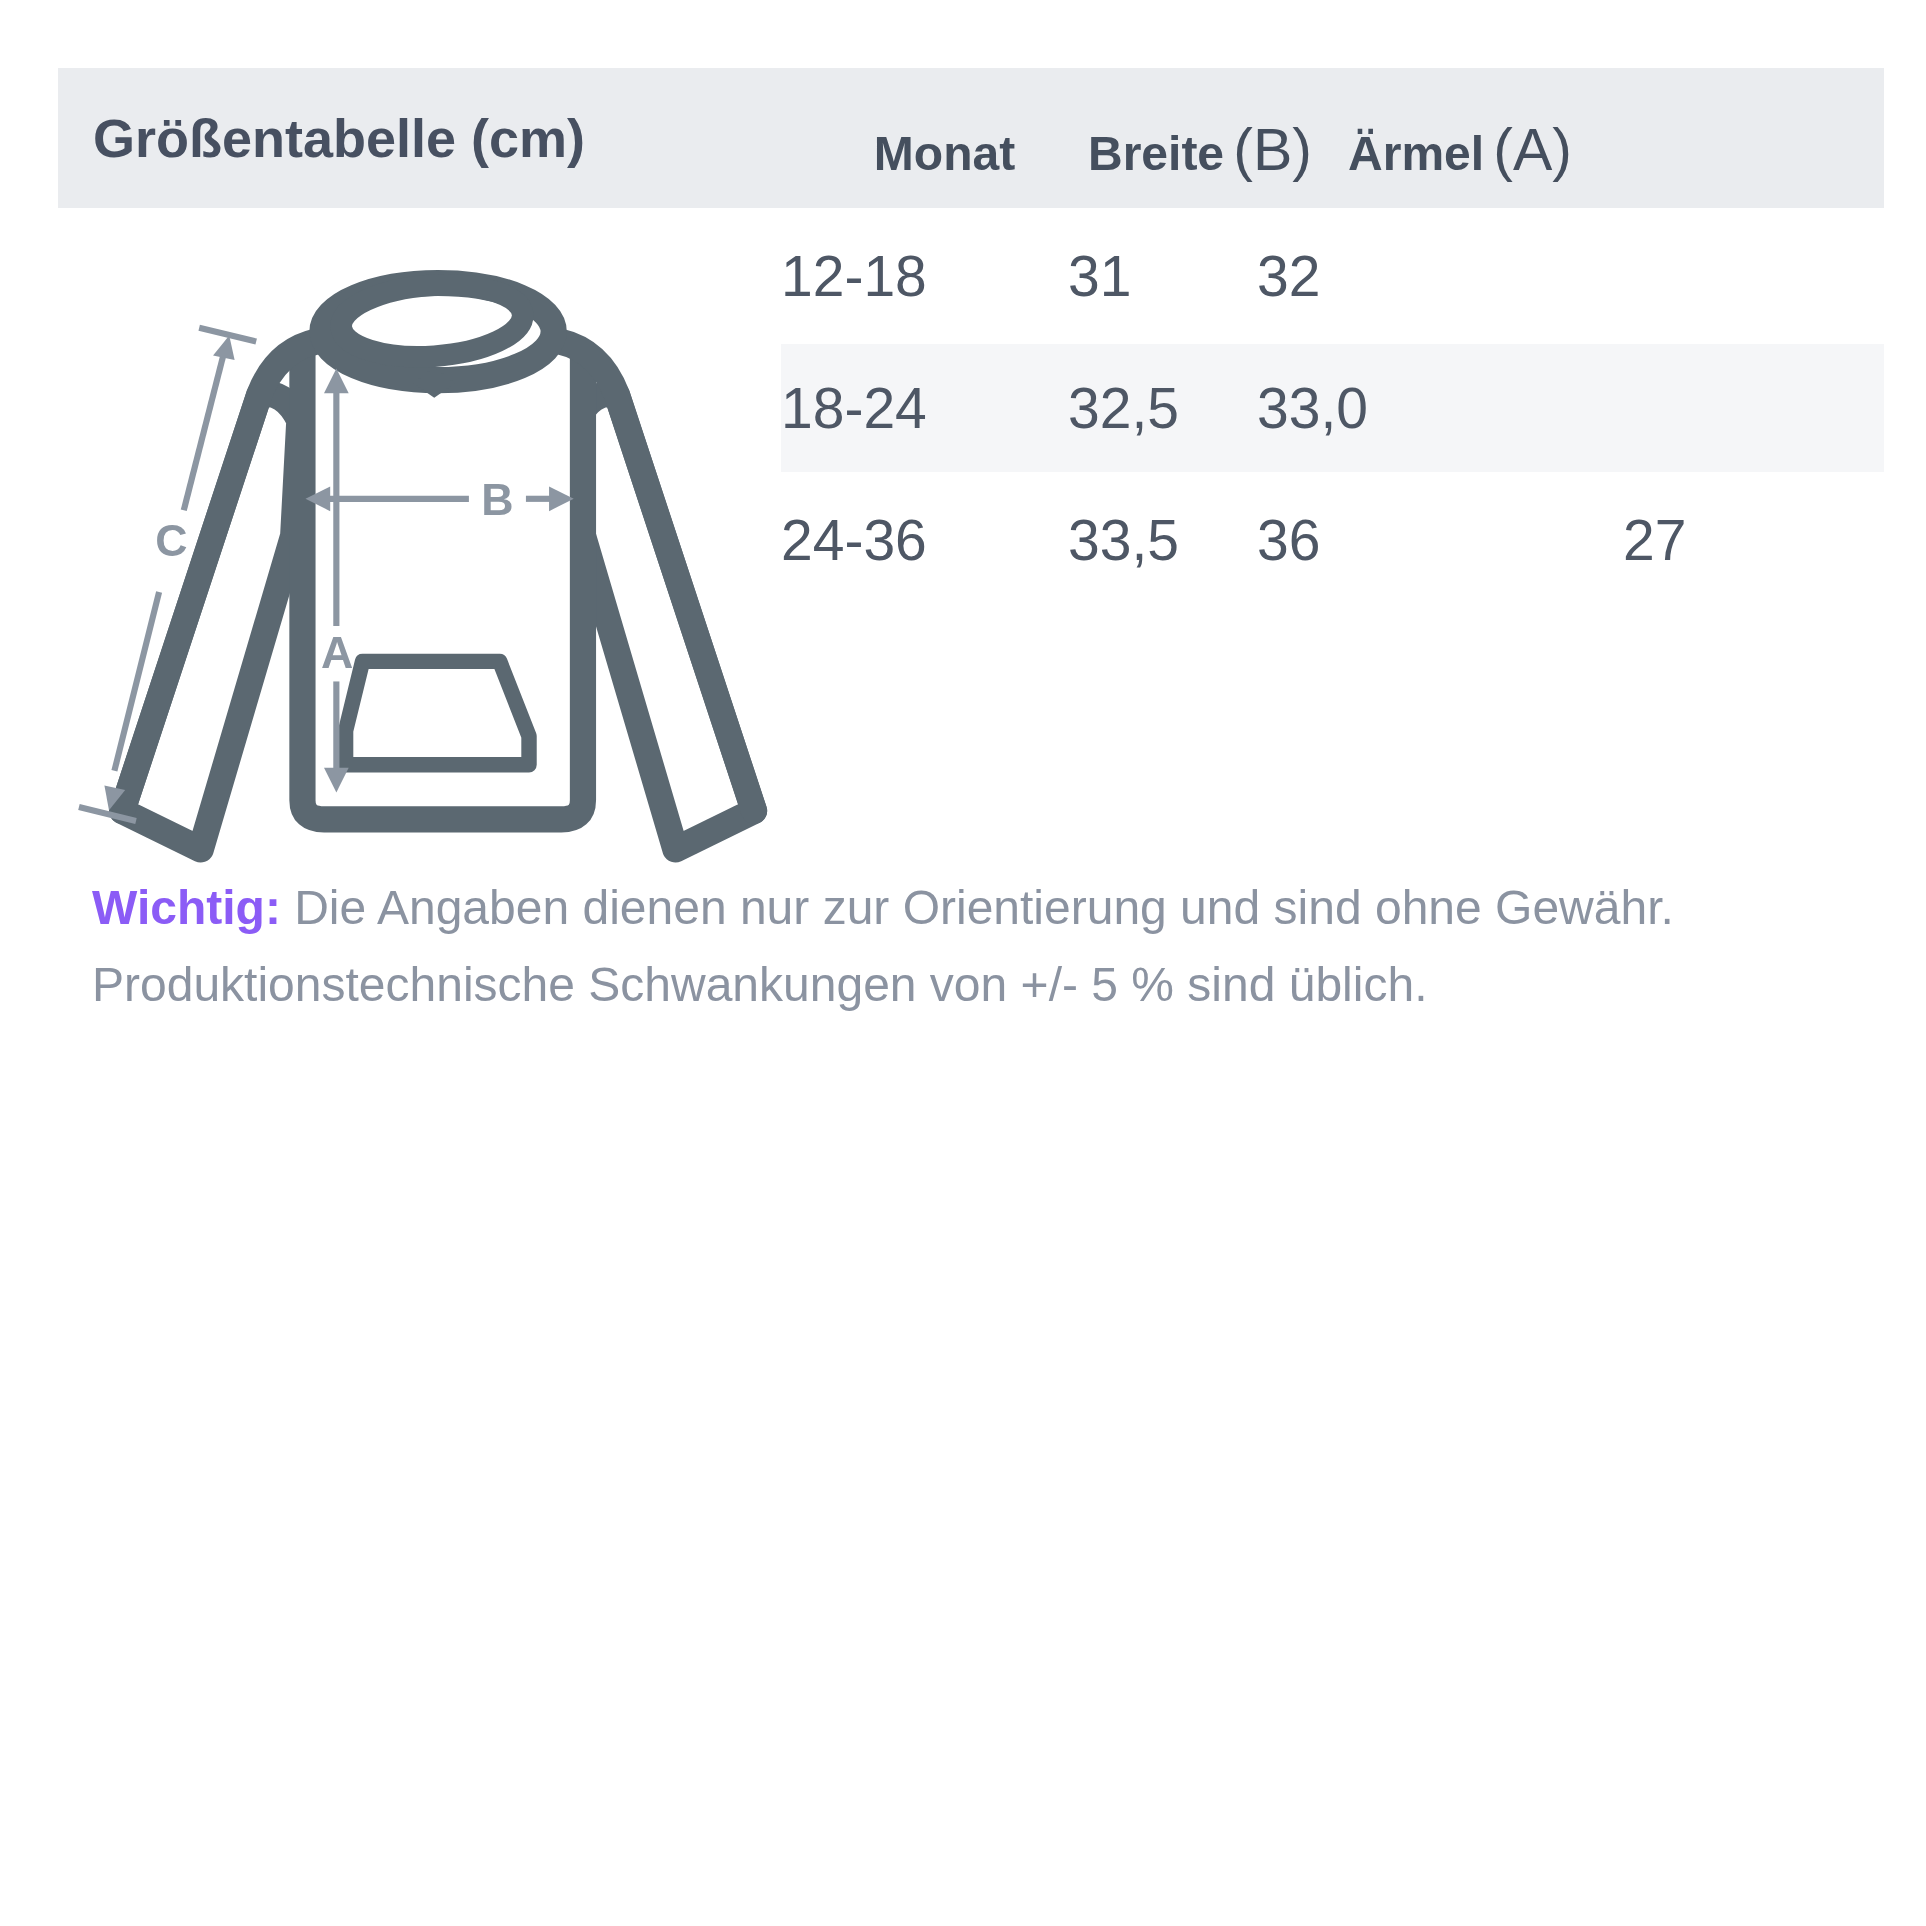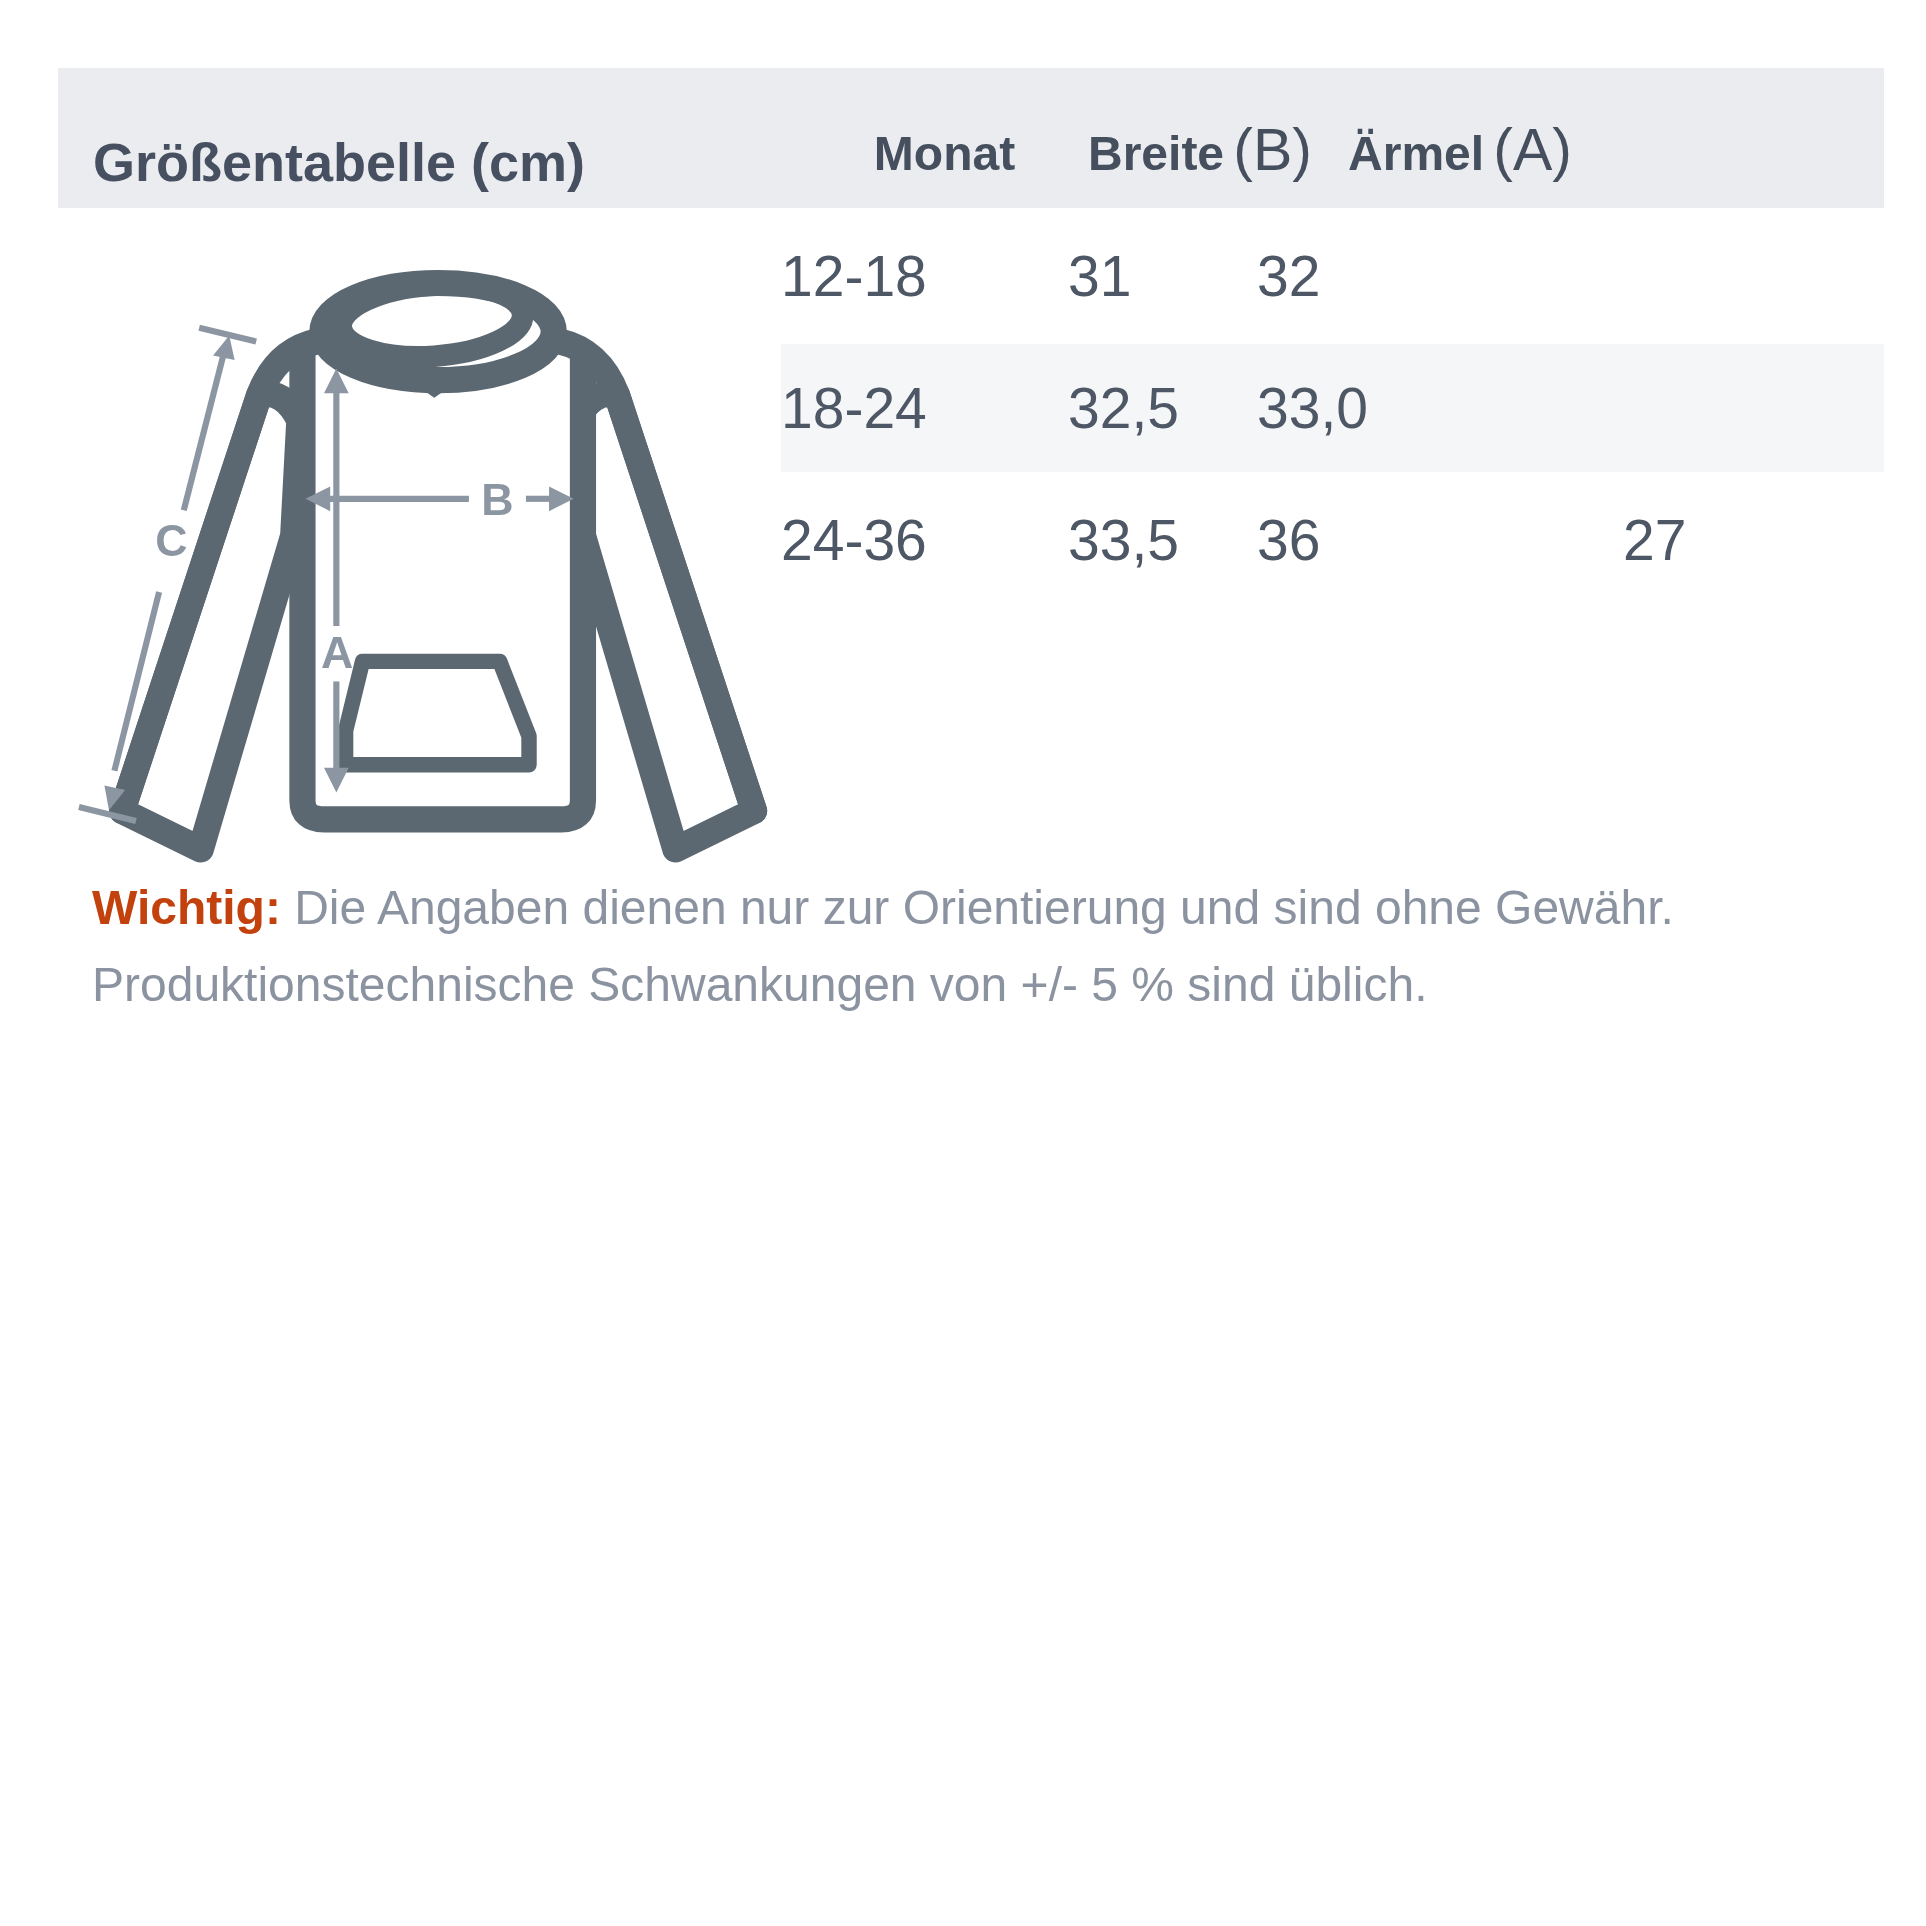--- a/index.html
+++ b/index.html
@@ -10,21 +10,21 @@
     position:relative;
     -webkit-font-smoothing:antialiased;
   }
   
   .header-bar{
     position:absolute;left:58px;top:68px;width:1826px;height:140px;
     background:#eaecef;
   }
   .title{
     position:absolute;left:35px;top:0;height:140px;line-height:140px;
-    font-size:54px;font-weight:bold;color:#475061;white-space:nowrap;margin-top:24px;
+    font-size:54px;font-weight:bold;color:#475061;white-space:nowrap;
   }
   .cols{
     position:absolute;left:743px;top:0;width:1103px;height:164px;
     display:grid;grid-template-columns:287px 189px 366px 262px;
     align-items:center;
   }
   .col-head{ text-align:center;white-space:nowrap;color:#454f5e; }
   .hword{ font-size:48px;font-weight:bold; }
   .hletter{ font-size:59px;font-weight:400;margin-left:9.2px; }
   .hletter:empty{ margin-left:0; }
@@ -36,21 +36,21 @@
   }
   .row .cell{ text-align:left;font-size:57px;color:#4e5765;white-space:nowrap; }
   .row1{ top:208px;height:136px; }
   .row2{ top:344px;height:128px;background:#f5f6f8; }
   .row3{ top:472px;height:136px; }
   
   .note{
     position:absolute;left:92px;top:869px;width:1795px;
     font-size:48px;line-height:77px;color:#8b93a1;
   }
-  .note .lead{ font-weight:bold;color:#c2410c; }
+  .note .lead{ font-weight:bold;color:#8b5cf6; }
   
   .hoodie-svg{ position:absolute;left:62px;top:212px;width:709px;height:663px; }
 </style>
 </head>
 <body>
 
 <div class="header-bar">
   <div class="title">Größentabelle (cm)</div>
   <div class="cols">
     <div class="col-head">

